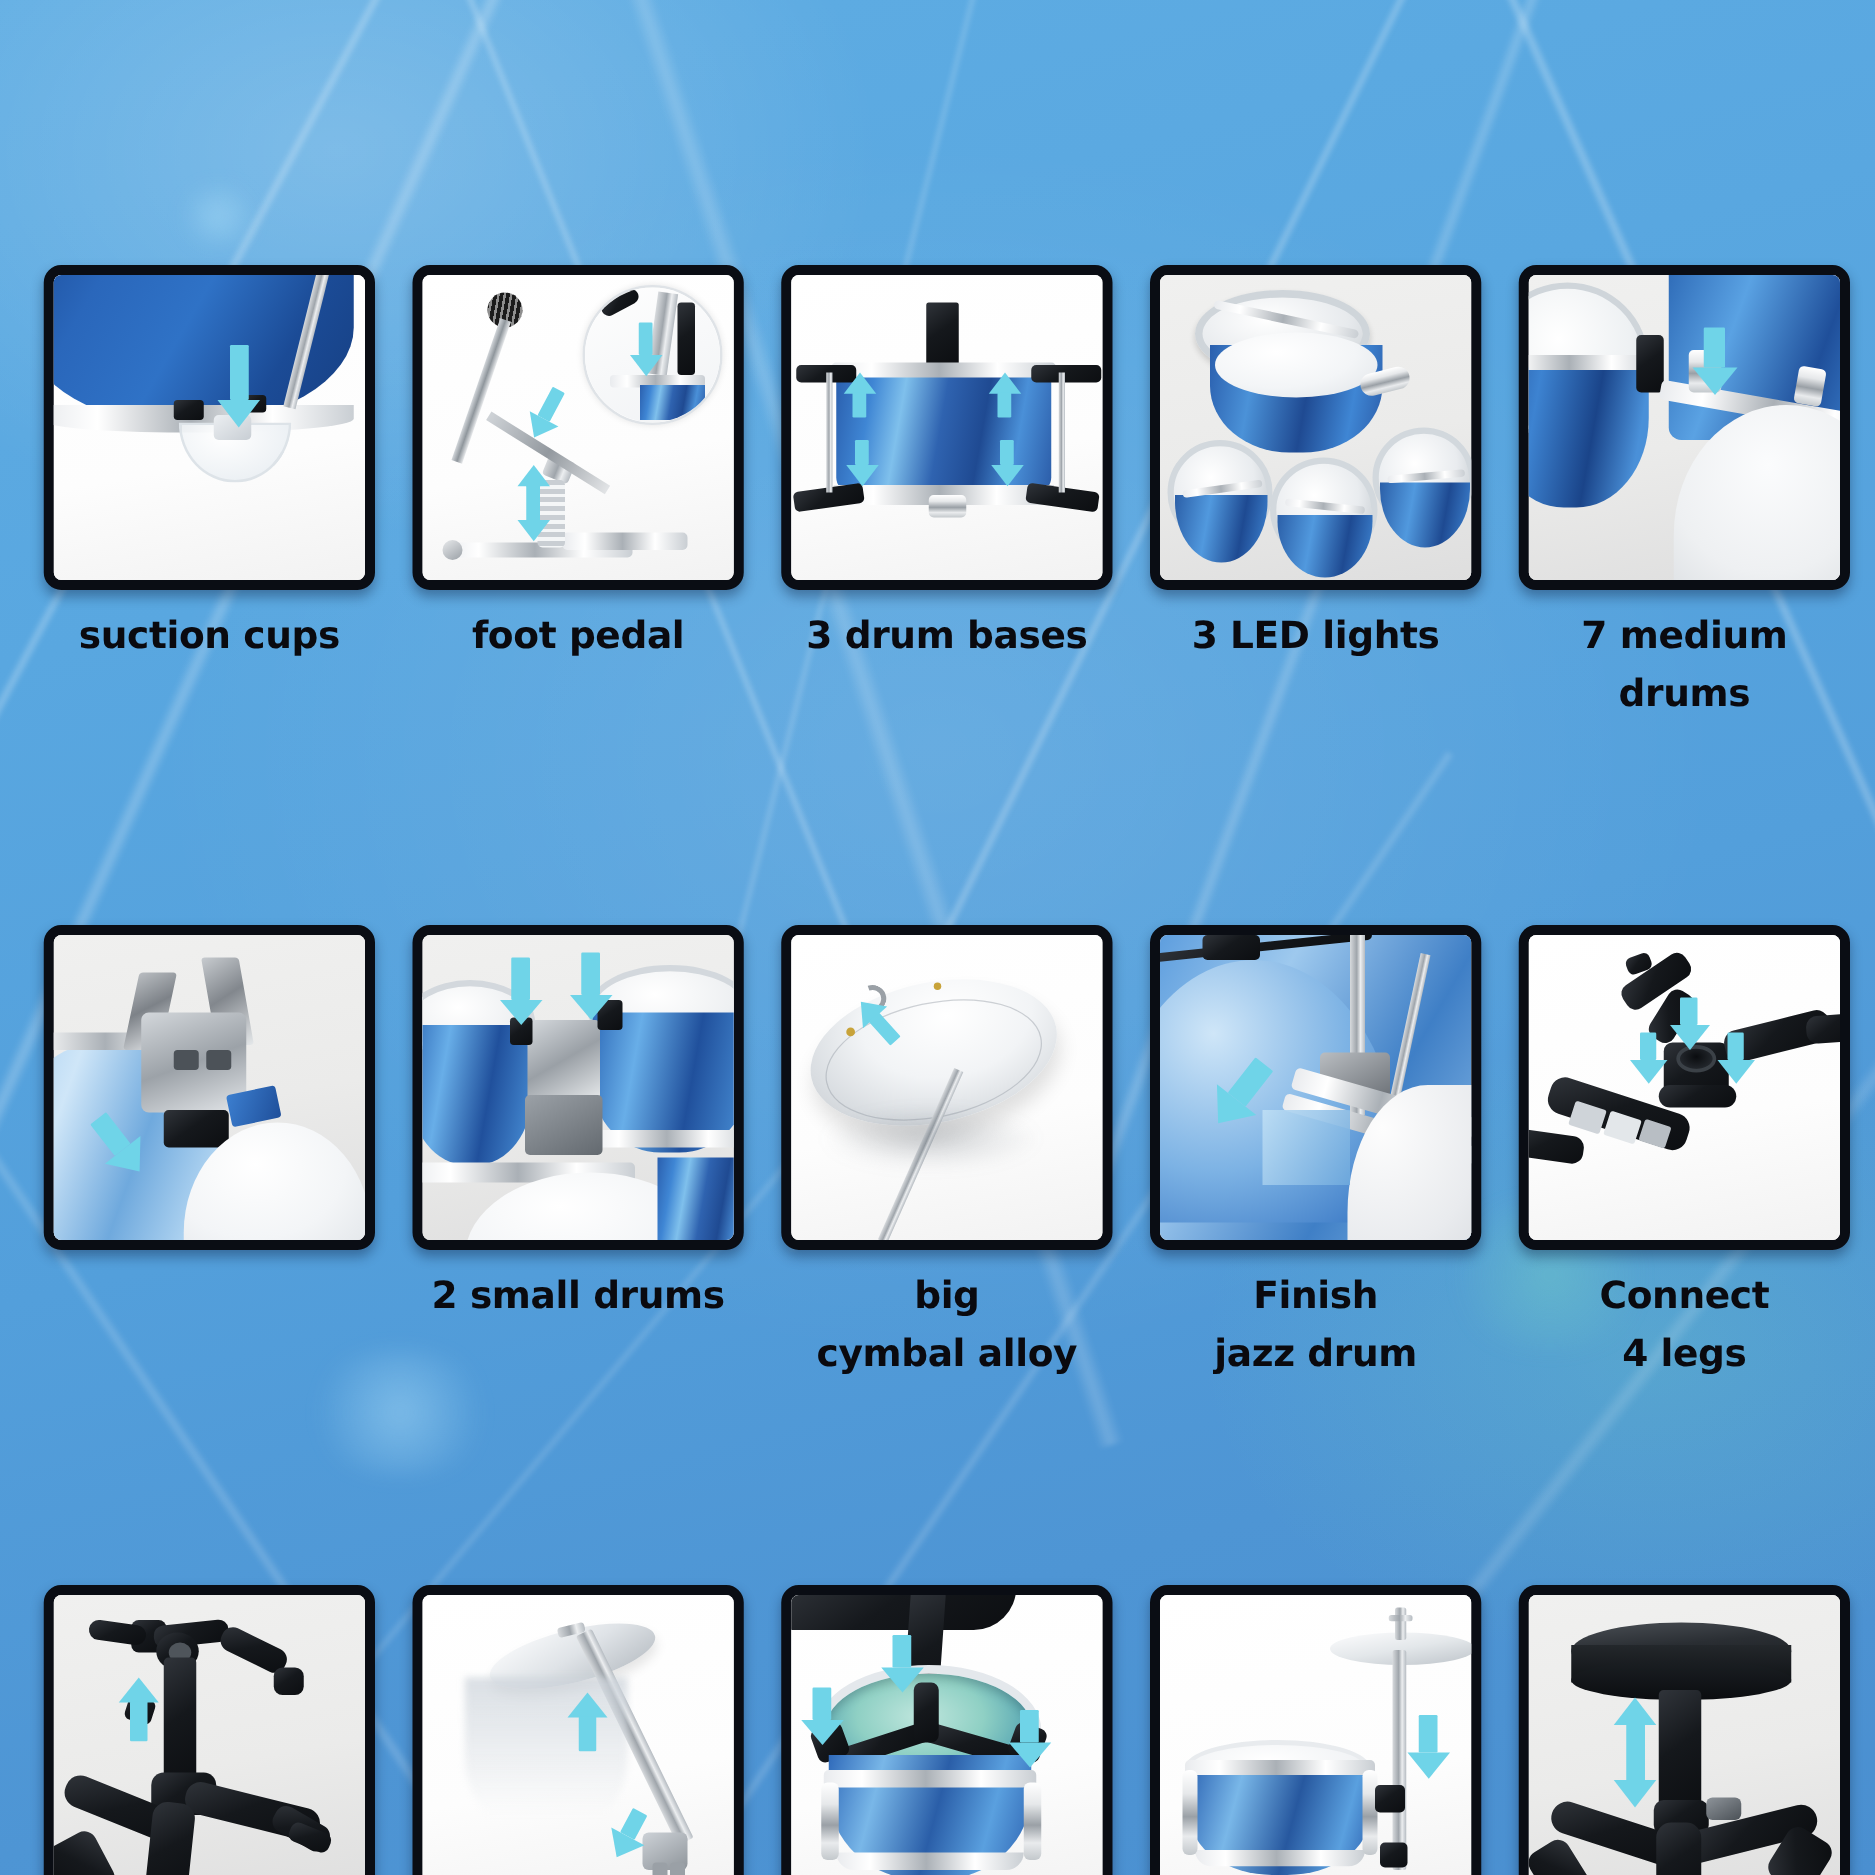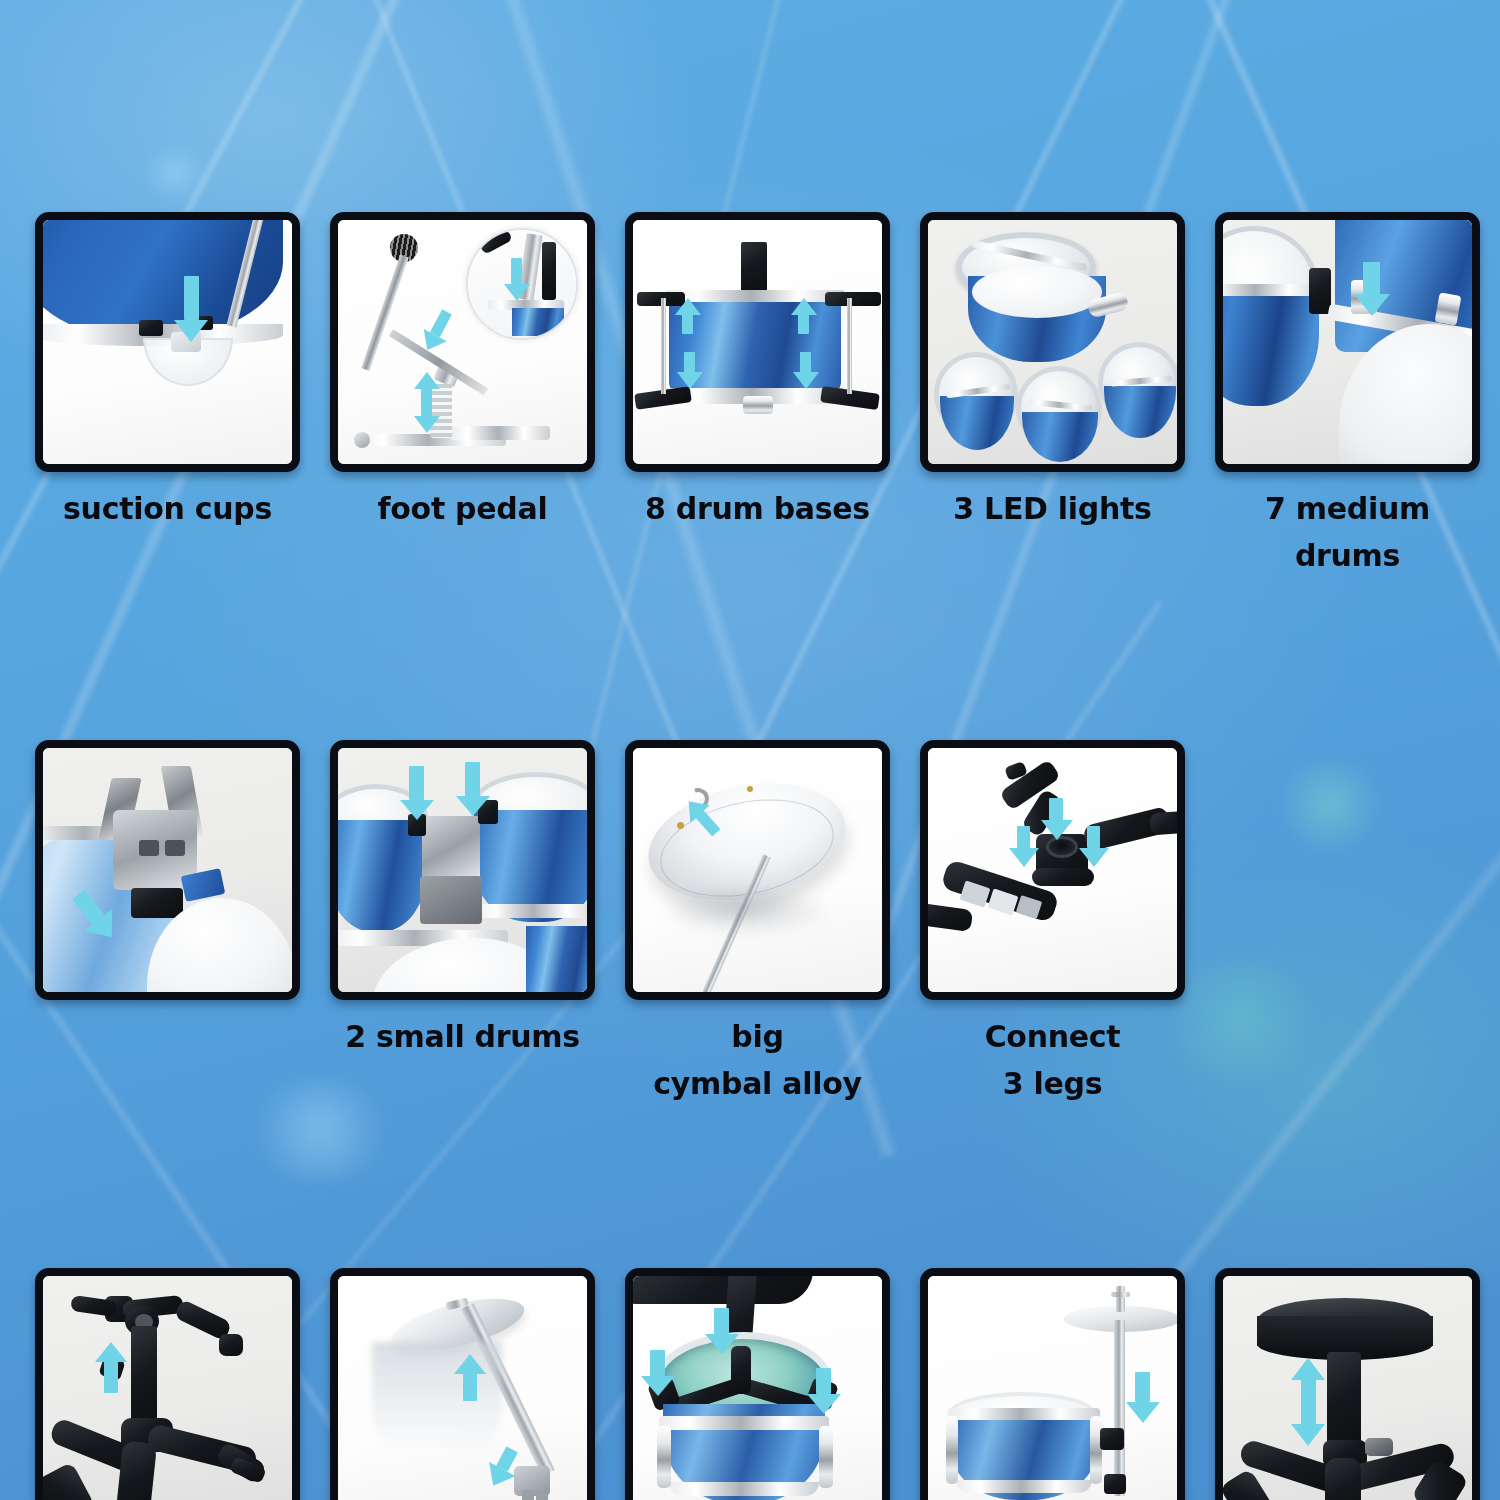--- a/index.html
+++ b/index.html
@@ -293,21 +293,21 @@
           <div class="arrow-dn" style="left:44px;top:132px;">
             <div class="ar-shaft" style="height:20px;"></div>
             <div class="ar-head ar-down" style="top:20px;"></div>
           </div>
           <div class="arrow-dn" style="left:160px;top:132px;">
             <div class="ar-shaft" style="height:20px;"></div>
             <div class="ar-head ar-down" style="top:20px;"></div>
           </div>
         </div>
       </div>
-      <div class="caption">8 drum bases</div>
+      <div class="caption">3 drum bases</div>
     </div>
 
     <div class="cell">
       <div class="photo">
         <div class="photo-inner">
           <div class="bg-gray"></div>
 
           <div style="position:absolute;left:28px;top:12px;width:140px;height:70px;border-radius:50%;
                       background:radial-gradient(ellipse at 40% 30%,#ffffff,#e7eaed 60%,#c5cacf 100%);
                       border:6px solid #cfd5da;box-shadow:0 3px 5px rgba(0,0,0,.16);"></div>
@@ -459,20 +459,47 @@
           <div style="position:absolute;left:46px;top:62px;transform:rotate(-42deg);">
             <div class="ar-head ar-up" style="position:absolute;left:0;top:0;"></div>
             <div class="ar-shaft" style="width:11px;left:7px;top:16px;height:26px;"></div>
           </div>
         </div>
       </div>
       <div class="caption">big
 cymbal alloy</div>
     </div>
 
+    <div class="cell">
+      <div class="photo">
+        <div class="photo-inner">
+          <div style="position:absolute;inset:0;background:linear-gradient(120deg,#5e9ede,#9ec9ee 30%,#3f7fc6 66%,#89bbe8);"></div>
+          <div style="position:absolute;left:-40px;top:20px;width:230px;height:210px;border-radius:50% 50% 0 0/75% 75% 0 0;
+                      background:radial-gradient(ellipse at 36% 28%,#cfe6f8,#7cb2e4 52%,#2f6fc0 100%);"></div>
+          <div class="blk" style="left:-10px;top:6px;width:180px;height:7px;border-radius:4px;transform:rotate(-6deg);"></div>
+          <div class="blk" style="left:34px;top:0px;width:46px;height:20px;border-radius:4px;"></div>
+          <div class="metal" style="left:152px;top:-6px;width:12px;height:150px;"></div>
+          <div class="metal" style="left:196px;top:14px;width:8px;height:120px;transform:rotate(12deg);"></div>
+          <div style="position:absolute;left:128px;top:94px;width:56px;height:36px;border-radius:4px;
+                      background:linear-gradient(150deg,#b9bdc1,#6d7278);"></div>
+          <div class="chrome-h" style="left:104px;top:126px;width:150px;height:18px;border-radius:4px;transform:rotate(16deg);"></div>
+          <div class="chrome-h" style="left:96px;top:148px;width:160px;height:14px;border-radius:4px;transform:rotate(16deg);"></div>
+          <div style="position:absolute;left:150px;top:120px;width:140px;height:170px;border-radius:46% 0 0 0/60% 0 0 0;
+                      background:radial-gradient(ellipse at 20% 20%,#fdfdfd,#e9ebee 50%,#cacfd4 100%);"></div>
+          <div style="position:absolute;left:82px;top:140px;width:70px;height:60px;
+                      background:linear-gradient(120deg,#bfdff5,#6ea9dd);opacity:.9;"></div>
+          <div class="arrow-dn" style="left:74px;top:96px;transform:rotate(38deg);">
+            <div class="ar-shaft" style="height:36px;width:18px;left:3px;"></div>
+            <div class="ar-head" style="top:36px;border-left:20px solid transparent;border-right:20px solid transparent;border-top:24px solid #6fd4e8;left:-8px;"></div>
+          </div>
+        </div>
+      </div>
+      <div class="caption">Finish
+jazz drum</div>
+    </div>
 
     <div class="cell">
       <div class="photo">
         <div class="photo-inner">
           <div class="bg-white"></div>
 
           <div class="blk" style="left:108px;top:86px;width:52px;height:46px;border-radius:7px;"></div>
           <div style="position:absolute;left:118px;top:88px;width:32px;height:22px;border-radius:50%;
                       background:radial-gradient(ellipse at 50% 40%,#0a0c0f,#2c3137);border:3px solid #3b4147;"></div>
           <div class="blk" style="left:104px;top:120px;width:62px;height:18px;border-radius:9px;"></div>
@@ -497,21 +524,21 @@
             <div class="ar-shaft" style="height:22px;width:13px;left:5px;"></div>
             <div class="ar-head" style="top:22px;border-left:15px solid transparent;border-right:15px solid transparent;border-top:19px solid #6fd4e8;left:-3px;"></div>
           </div>
           <div class="arrow-dn" style="left:154px;top:78px;">
             <div class="ar-shaft" style="height:22px;width:13px;left:5px;"></div>
             <div class="ar-head" style="top:22px;border-left:15px solid transparent;border-right:15px solid transparent;border-top:19px solid #6fd4e8;left:-3px;"></div>
           </div>
         </div>
       </div>
       <div class="caption">Connect
-3 legs</div>
+4 legs</div>
     </div>
 
     <div class="row-spacer" style="height:161px;"></div>
 
     <div class="cell">
       <div class="photo">
         <div class="photo-inner">
           <div class="bg-gray"></div>
 
           <div class="blk" style="left:62px;top:20px;width:28px;height:26px;border-radius:6px;"></div>

